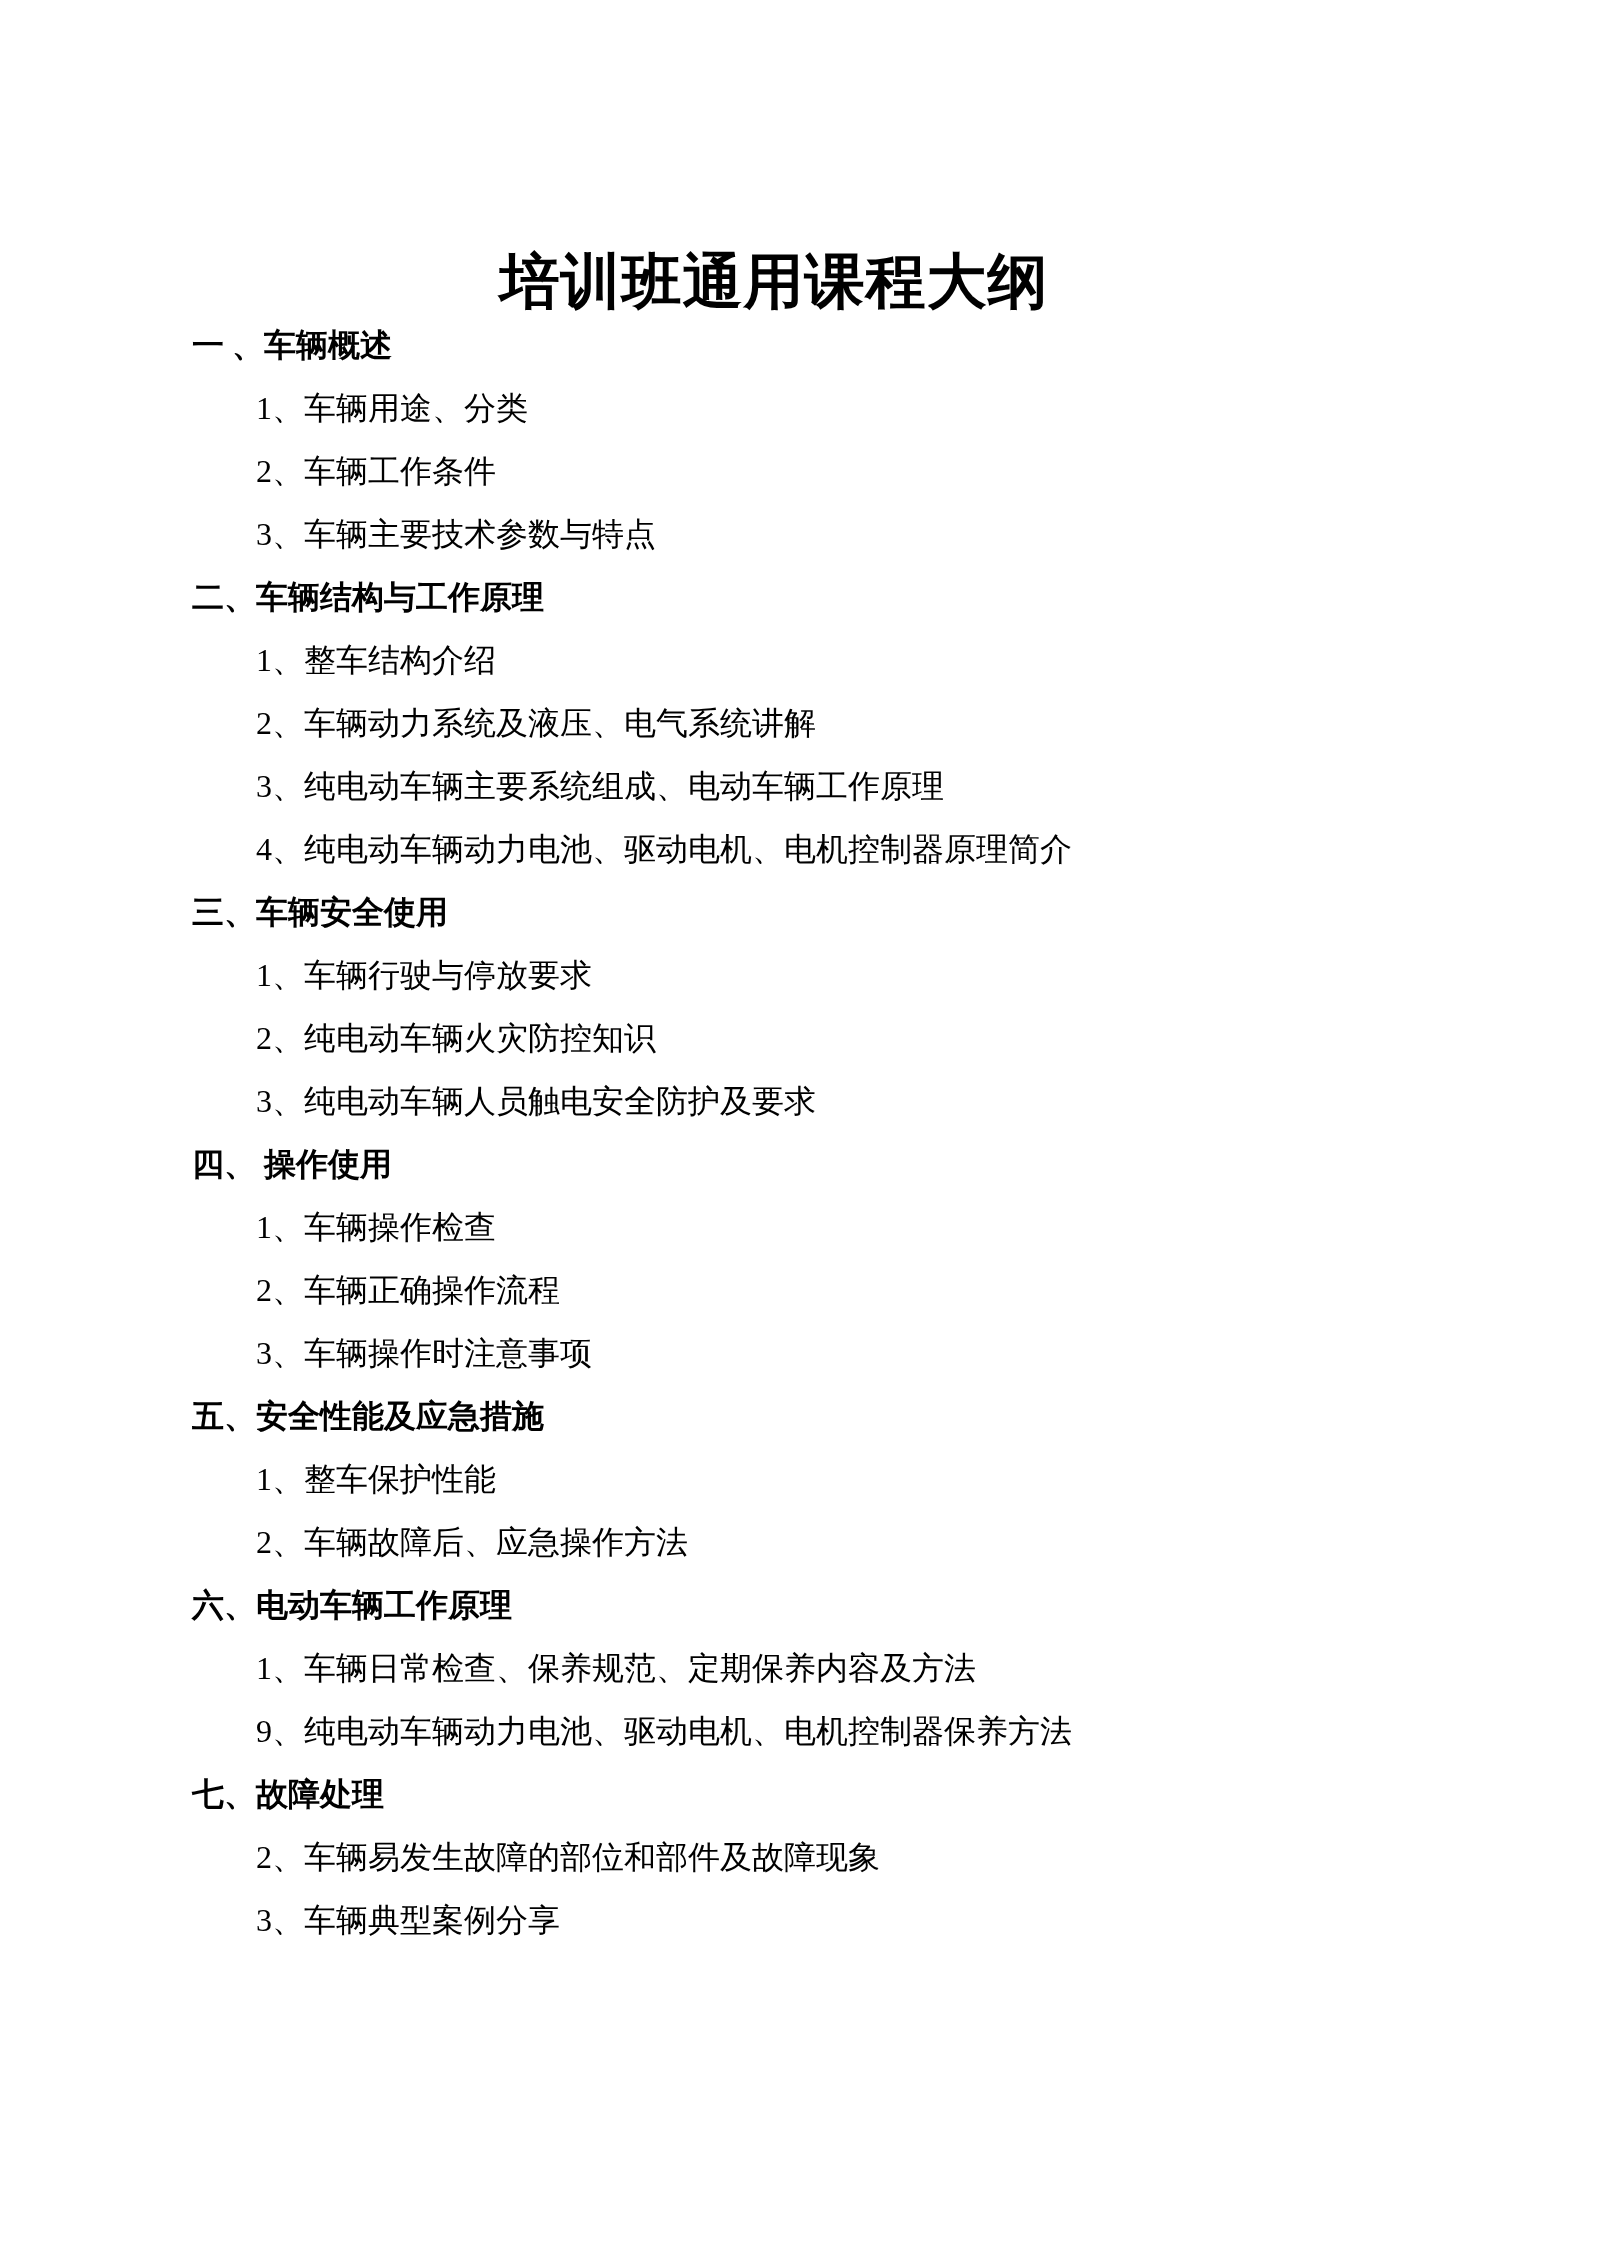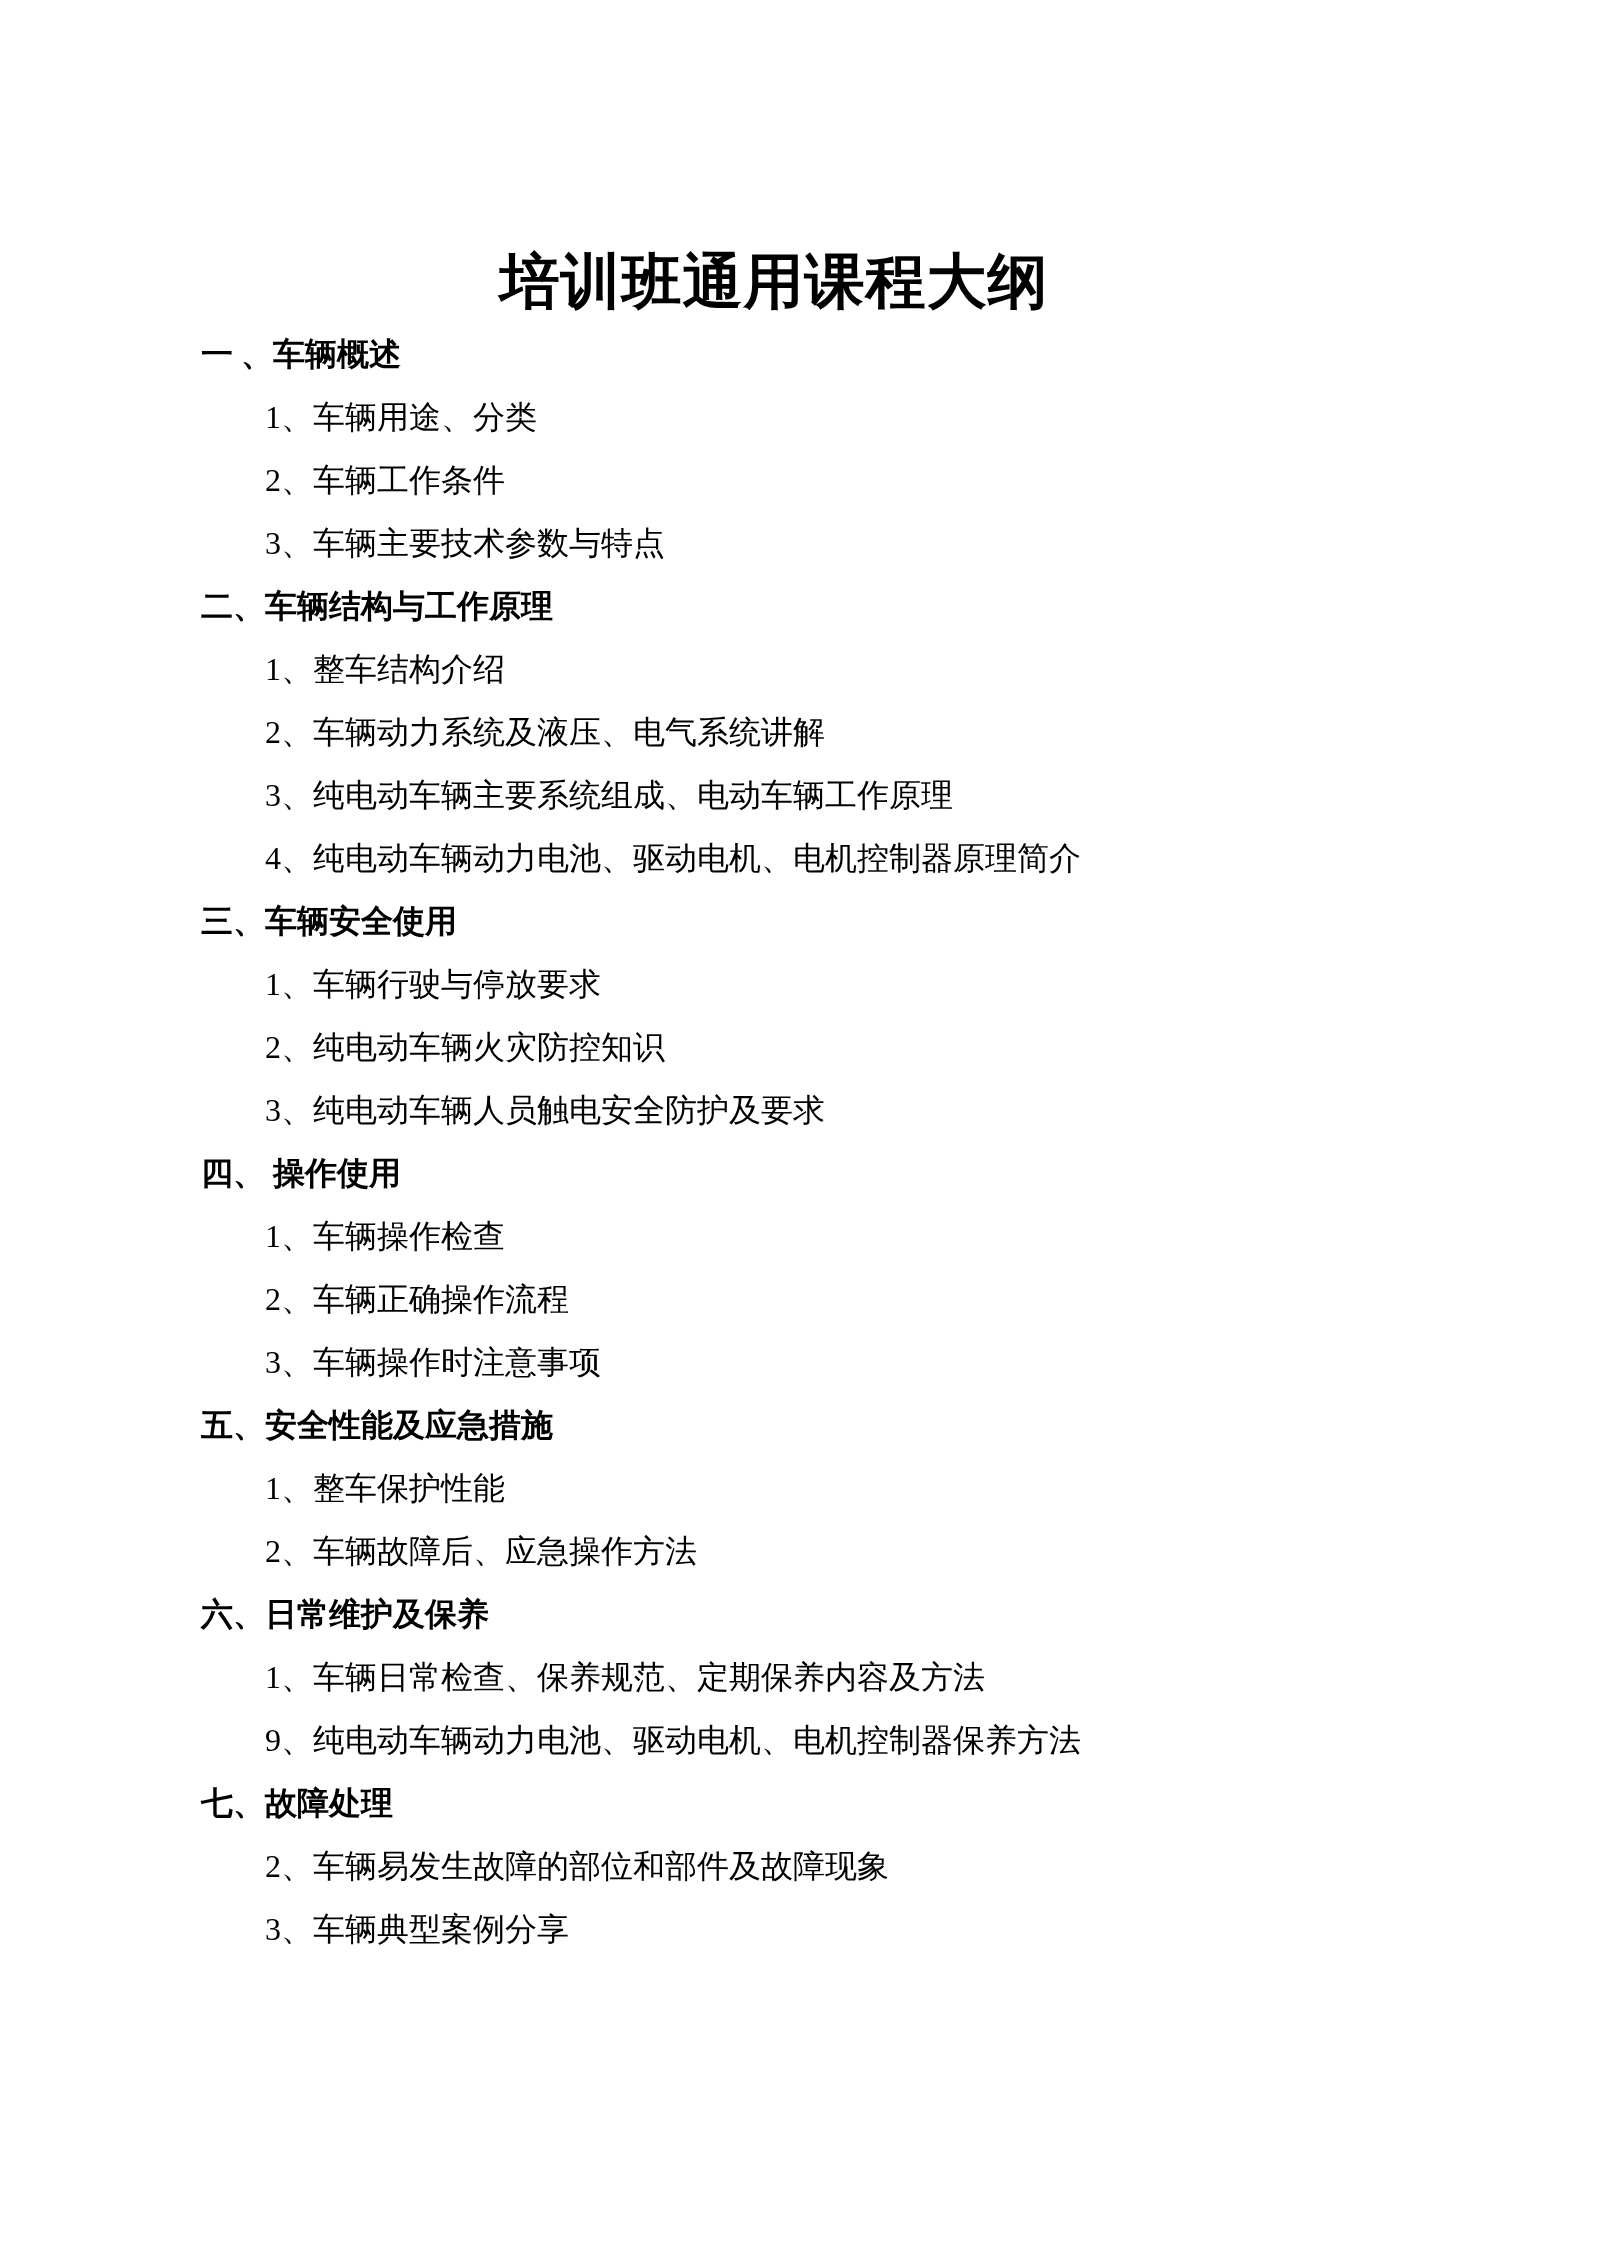--- a/index.html
+++ b/index.html
@@ -21,21 +21,21 @@
     padding-top: 251px;
     padding-right: 52px; 
     font-size: 60px;
     line-height: 63px;
     font-weight: bold;
     text-align: center;
     letter-spacing: 1px;
     white-space: pre;
   }
   .outline {
-    margin: 9px;
+    margin: 0;
     padding: 0;
   }
   .sec {
     margin: 0;
     padding: 0;
   }
   .sec-heading {
     font-size: 32px;
     line-height: 63px;
     font-weight: bold;
@@ -88,21 +88,21 @@
       <div class="sec-item">3、车辆操作时注意事项</div>
     </section>
 
     <section class="sec">
       <div class="sec-heading">五、安全性能及应急措施</div>
       <div class="sec-item">1、整车保护性能</div>
       <div class="sec-item">2、车辆故障后、应急操作方法</div>
     </section>
 
     <section class="sec">
-      <div class="sec-heading">六、日常维护及保养</div>
+      <div class="sec-heading">六、电动车辆工作原理</div>
       <div class="sec-item">1、车辆日常检查、保养规范、定期保养内容及方法</div>
       <div class="sec-item">9、纯电动车辆动力电池、驱动电机、电机控制器保养方法</div>
     </section>
 
     <section class="sec">
       <div class="sec-heading">七、故障处理</div>
       <div class="sec-item">2、车辆易发生故障的部位和部件及故障现象</div>
       <div class="sec-item">3、车辆典型案例分享</div>
     </section>
 

